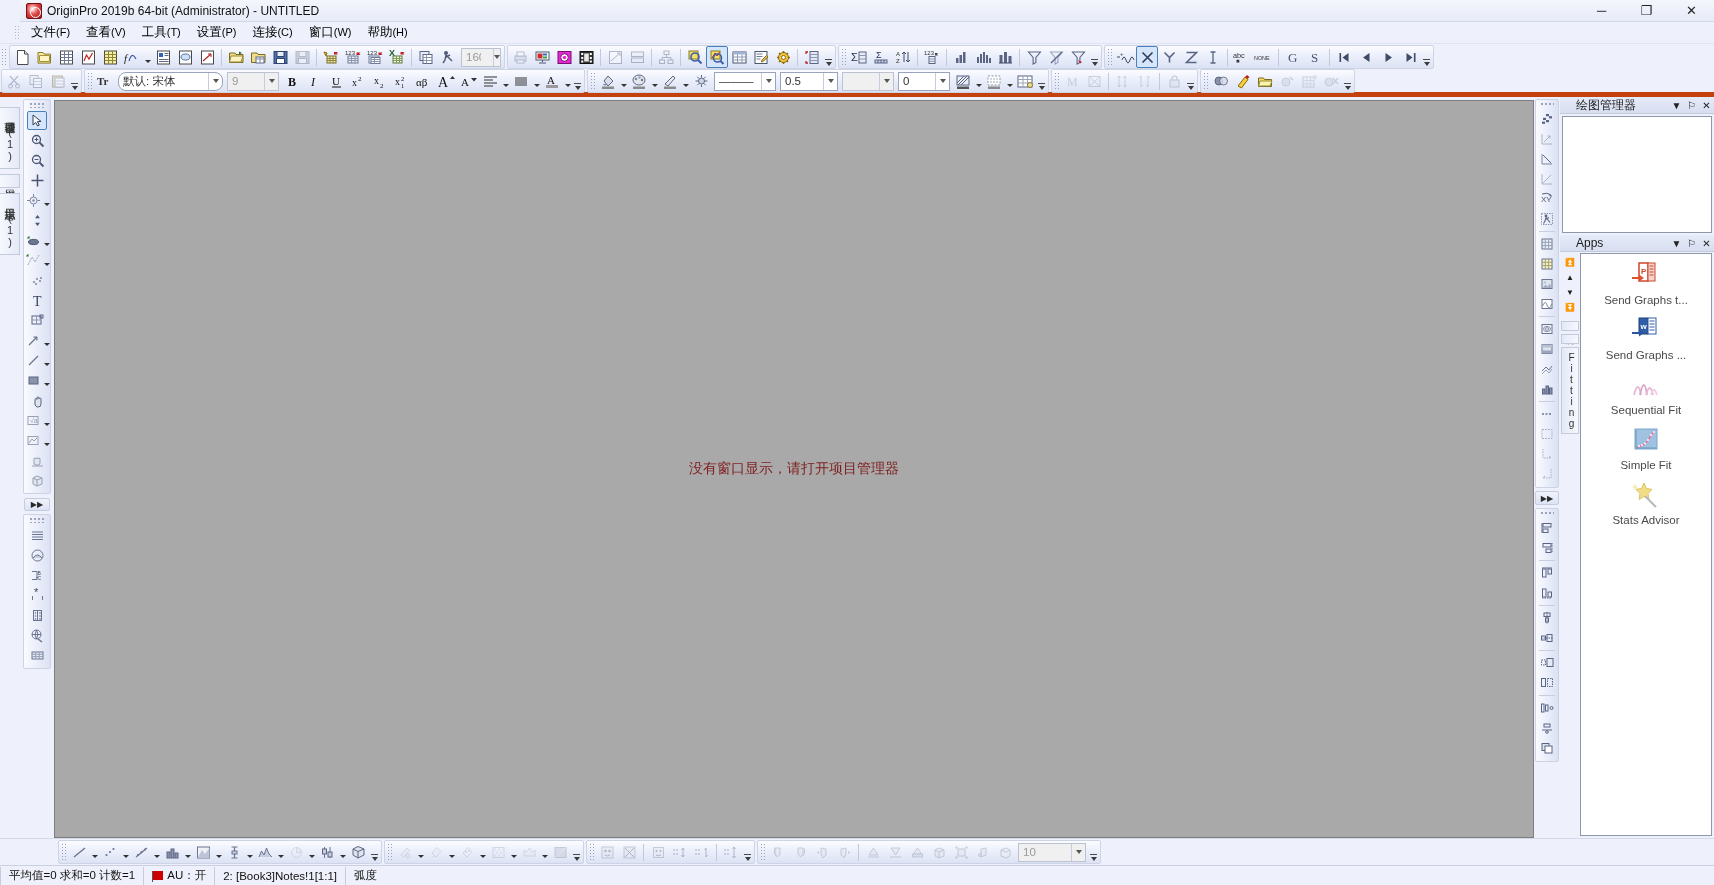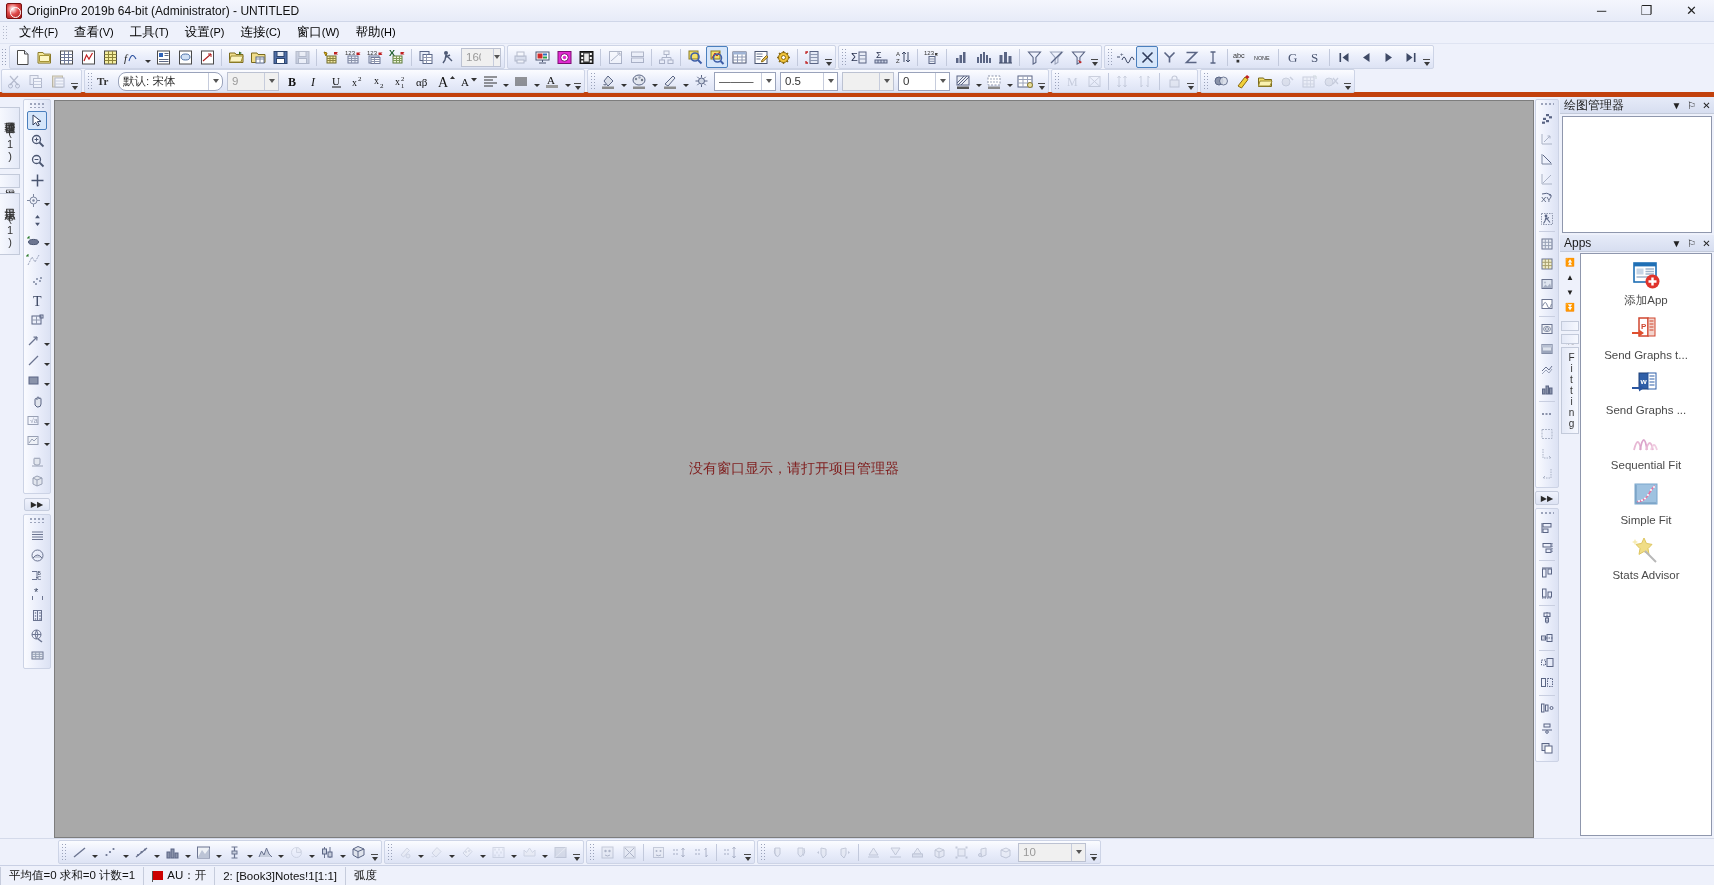--- a/index.html
+++ b/index.html
@@ -13,20 +13,21 @@
     -webkit-font-smoothing: none;
   }
   #app { position: relative; width: 1714px; height: 885px; display: flex; flex-direction: column; background:#eef1fb; }
 
   
   .titlebar {
     height: 22px; display: flex; align-items: center;
     background: linear-gradient(to bottom,#f4f6fd,#e7ebf8);
     border-bottom: 1px solid #cfd6e8;
     flex: 0 0 22px;
+    margin-left: 20px;
   }
   .title-icon {
     width: 16px; height: 16px; margin: 0 5px 0 6px; flex: 0 0 16px;
     background: radial-gradient(circle at 40% 35%, #fff 0%, #e04a4a 45%, #9b1414 100%);
     border: 1px solid #7a1010; border-radius: 2px;
     position: relative;
   }
   .title-icon::after {
     content:""; position:absolute; left:3px; top:3px; width:9px; height:9px;
     border: 1px solid #fff; border-radius: 50%;
@@ -36,21 +37,21 @@
   .wbtn {
     width: 45px; height: 21px; display:flex; align-items:center; justify-content:center;
     font-size: 13px; color:#222; background: transparent; border: none; cursor: default;
   }
   .wbtn span { line-height: 1; display:block; }
 
   
   .menubar {
     height: 22px; display: flex; align-items: center; flex: 0 0 22px;
     background: #eef1fb; border-bottom: 1px solid #dfe4f2;
-    padding-left: 2px;
+    padding-left: 14px;
   }
   .grip { width: 7px; height: 16px; flex:0 0 7px; margin-right:2px;
     background-image: radial-gradient(circle, #aab0c4 0.8px, transparent 1px);
     background-size: 3px 3px; opacity:.85; }
   .menu-item {
     padding: 2px 8px; font-size: 12.5px; color: #000; white-space: nowrap; cursor: default;
   }
   .menu-item .mn { font-size: 11px; }
 
   
@@ -157,21 +158,21 @@
   .rsep { width: 16px; height:1px; background:#c8cee0; margin: 2px 0; }
   .rexp { width: 24px; height: 14px; background: linear-gradient(to bottom,#f0f3fd,#dde3f3);
      border:1px solid #c5ccdd; border-radius:2px; display:flex; align-items:center; justify-content:center;
      margin-bottom:3px; font-size:8px; color:#2a2a2a; }
 
   
   .rpanels { width: 154px; flex: 0 0 154px; display:flex; flex-direction:column; background:#eef1fb; }
   .panel { display:flex; flex-direction:column; }
   .panel-hdr { height: 17px; display:flex; align-items:center;
      background: linear-gradient(to bottom,#e6ebf8,#d7def0);
-     border-bottom: 1px solid #c3cada; padding-left: 4px; }
+     border-bottom: 1px solid #c3cada; padding-left: 16px; }
   .panel-title { flex:1 1 auto; font-size: 12px; color: #1a1a1a; white-space:nowrap; }
   .phbtn { width: 15px; height: 15px; display:flex; align-items:center; justify-content:center;
            font-size: 10px; color:#222; cursor: default; }
   .panel-body { background:#fff; border:1px solid #8f97ad; margin: 2px; flex: 1 1 auto; overflow:hidden; }
 
   
   .apps-wrap { display:flex; flex: 1 1 auto; min-height:0; }
   .apps-nav { width: 20px; flex:0 0 20px; display:flex; flex-direction:column; align-items:center;
               padding-top:3px; background:#eef1fb; }
   .navb { width: 16px; height: 15px; display:flex; align-items:center; justify-content:center;
@@ -1436,33 +1437,20 @@
             <div class="navb">▼</div>
             <div class="navb">⏬</div>
             <div class="apps-vtabs">
               <div class="apps-vtab"><span>所有</span></div>
               <div class="apps-vtab"><span>连接器</span></div>
               <div class="apps-vtab"><span>Fitting</span></div>
             </div>
           </div>
 
           <div class="apps-list">
-            <div class="app-item">
-              <div class="app-ico">
-                <svg width="32" height="30" viewBox="0 0 32 30">
-                    <rect x="4" y="2" width="22" height="19" fill="#fff" stroke="#1f6fb5" stroke-width="1.6"></rect>
-                    <rect x="4" y="2" width="22" height="3.4" fill="#1f6fb5"></rect>
-                    <rect x="6.5" y="7.5" width="7" height="6" fill="#c6d5e6"></rect>
-                    <path d="M15.5 8h8.5M15.5 10.5h8.5M15.5 13h8.5M6.5 16h17" stroke="#9fb4cc" stroke-width="1.4"></path>
-                    <circle cx="22.5" cy="20.5" r="7" fill="#e0342c"></circle>
-                    <path d="M22.5 16.5v8M18.5 20.5h8" stroke="#fff" stroke-width="2.4"></path>
-                  </svg>
-              </div>
-              <div class="app-lbl">添加App</div>
-            </div>
 
 
             <div class="app-item">
               <div class="app-ico">
                 <svg width="32" height="30" viewBox="0 0 32 30">
                     <rect x="9" y="2" width="9" height="18" fill="#fff" stroke="#d0462f" stroke-width="1.5"></rect>
                     <text x="11" y="13" font-size="8" font-weight="bold" fill="#d0462f">P</text>
                     <rect x="18" y="2" width="7" height="18" fill="#f3d4cd" stroke="#d0462f"></rect>
                     <path d="M19.5 5h4M19.5 8h4M19.5 11h4M19.5 14h4" stroke="#d0462f" stroke-width="1.2"></path>
                     <path d="M2 16h7v-2.5L14 17l-5 3.5V18H2z" fill="#e04f2e"></path>

